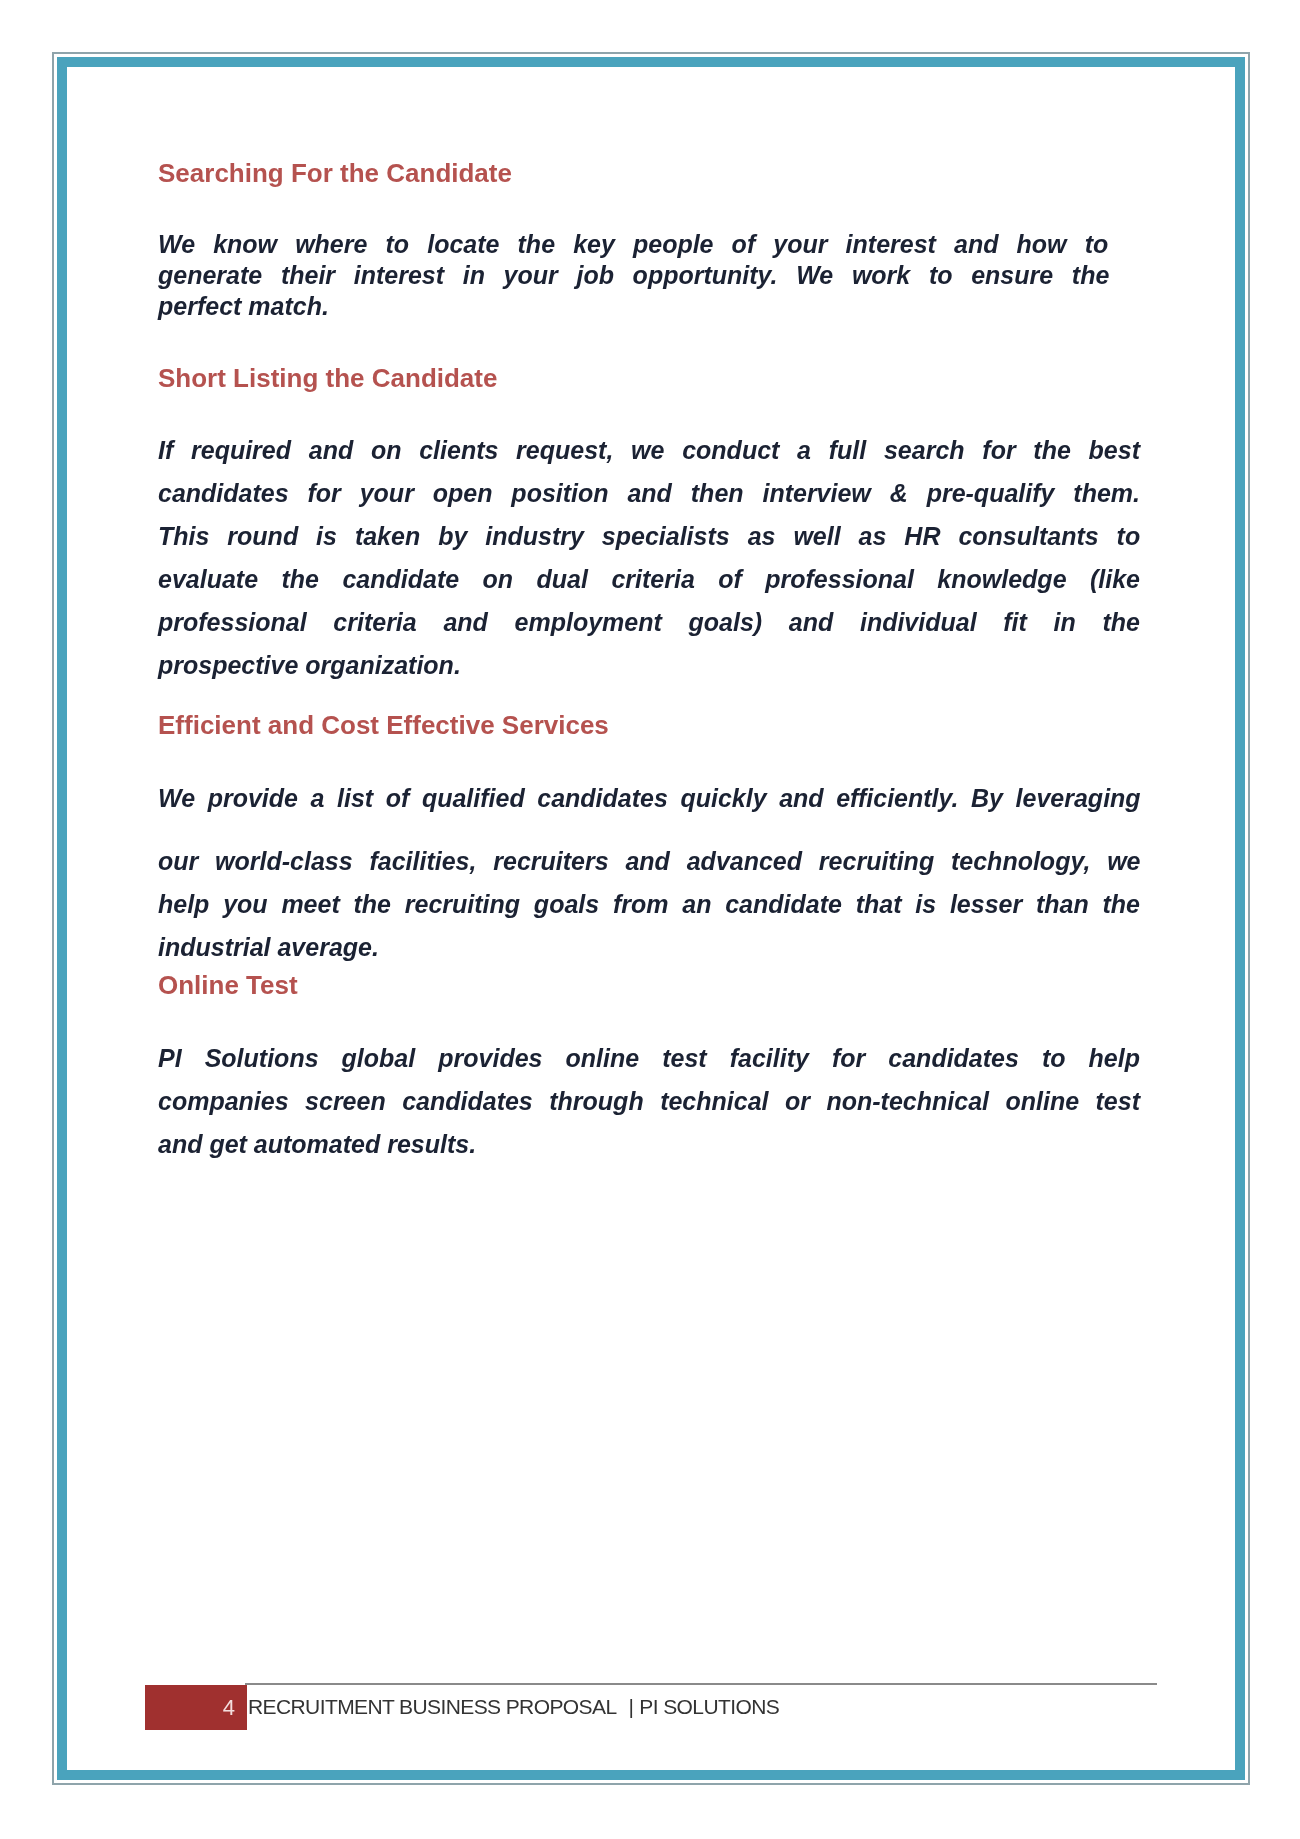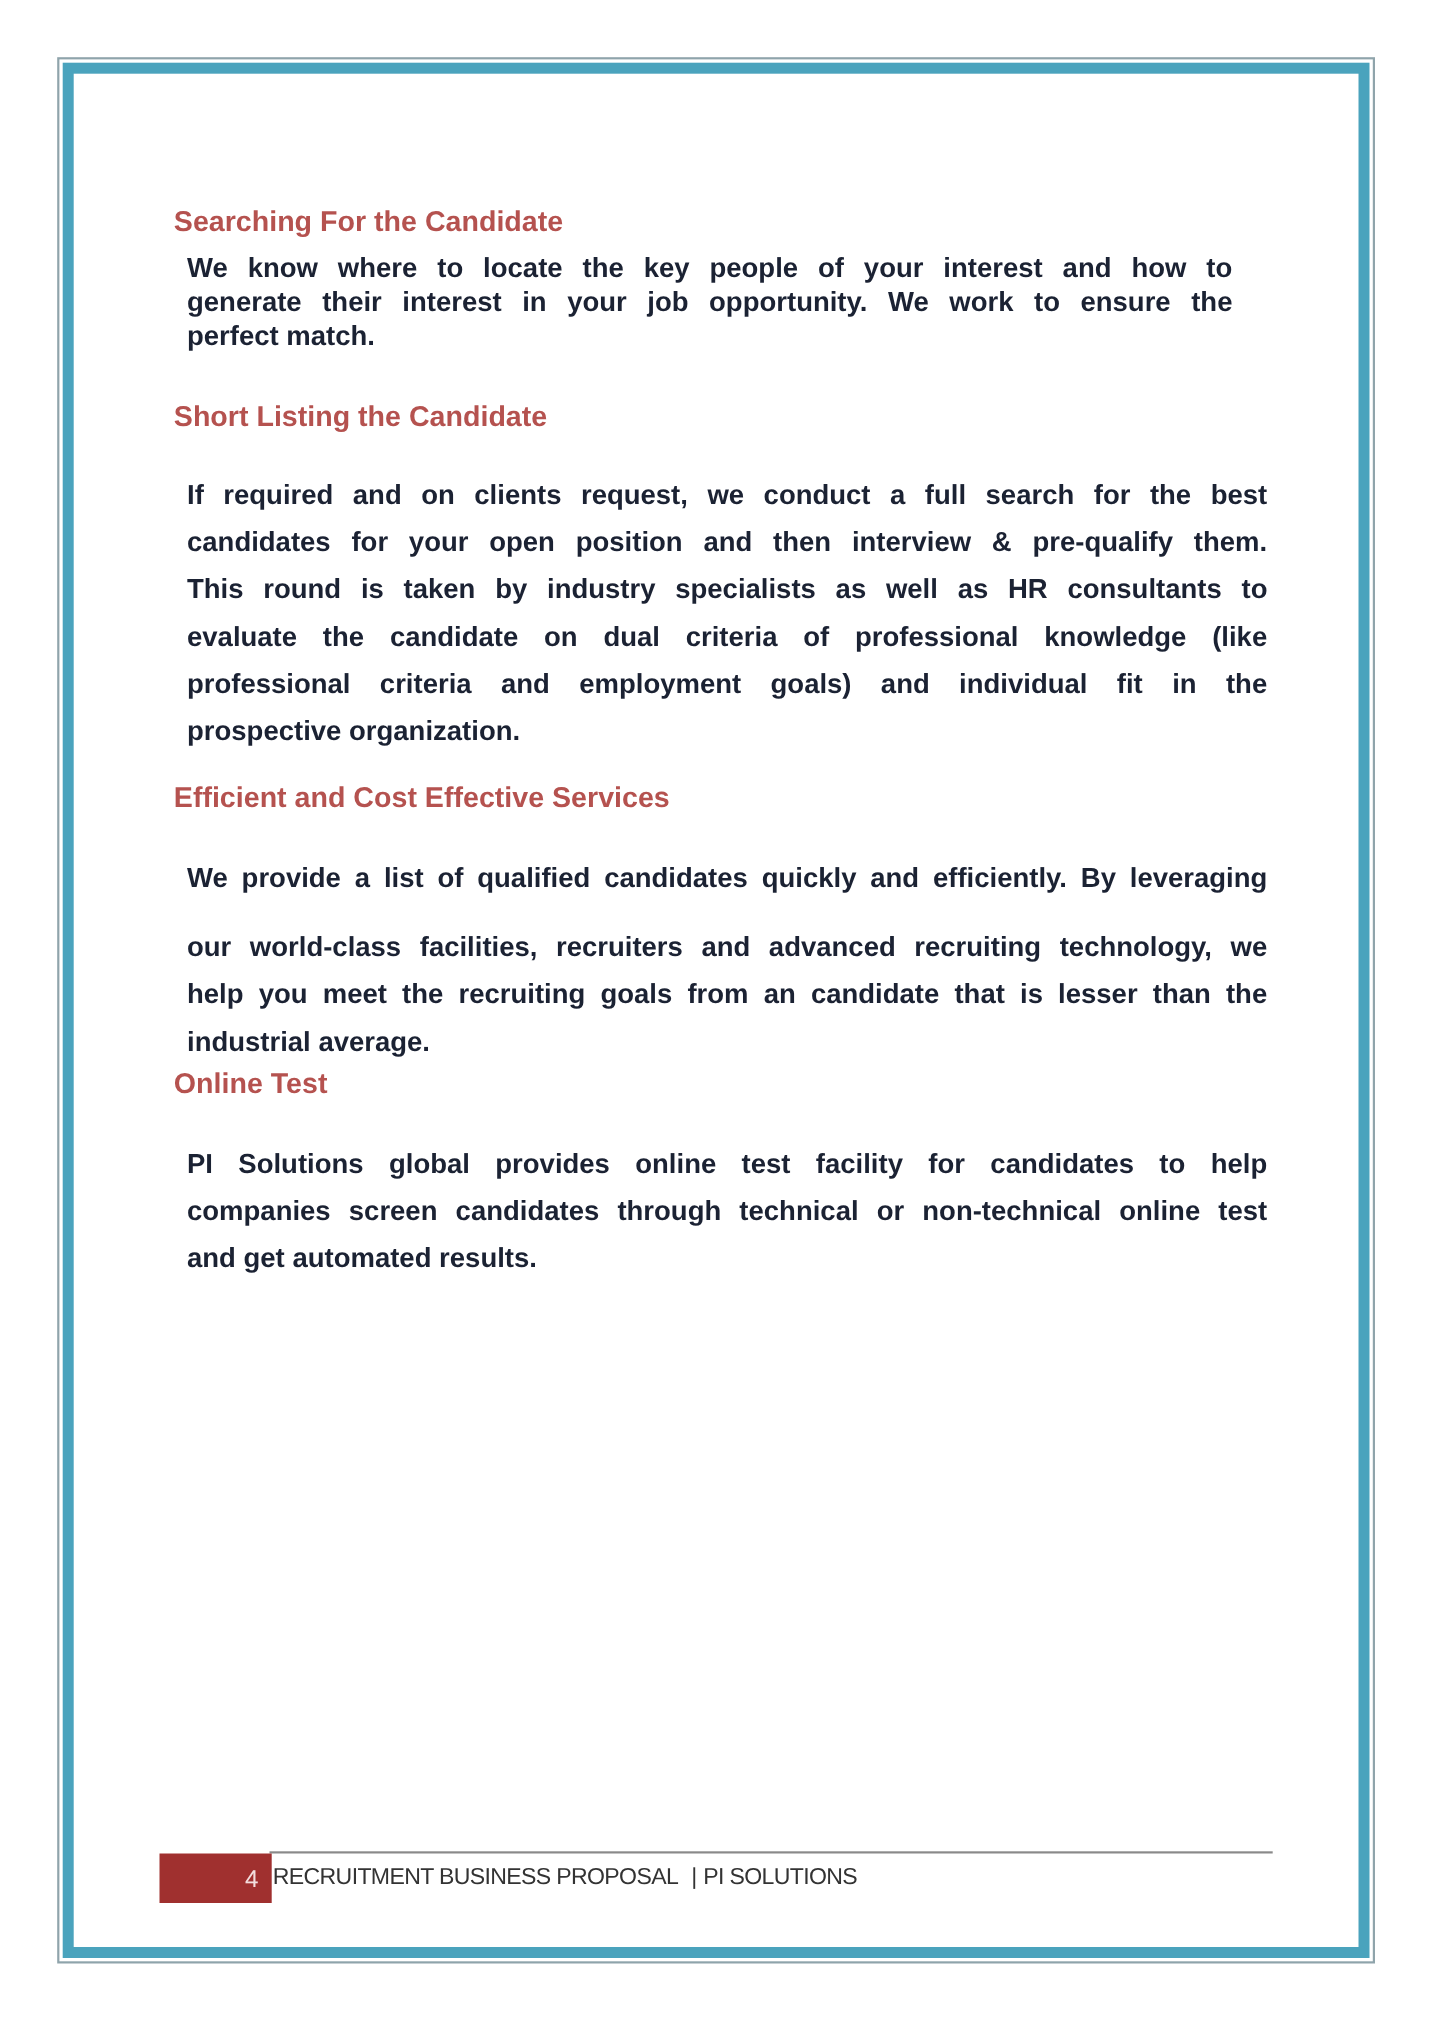--- a/index.html
+++ b/index.html
@@ -42,39 +42,40 @@
       position: absolute;
       left: 0;
       color: #b5524f;
       font-size: 26px;
       font-weight: bold;
       white-space: nowrap;
       letter-spacing: 0px;
     }
     .para {
       position: absolute;
-      left: 12px;
+      left: 0;
       width: 982px;
       color: #1b2233;
       font-size: 25px;
       font-weight: bold;
       text-align: justify;
       text-align-last: left;
+      font-style: italic;
     }
     .para .line {
       display: block;
       text-align: justify;
       text-align-last: justify;
       white-space: nowrap;
       overflow: visible;
     }
     .para .line.last {
       text-align-last: left;
     }
-    #h1 { top: 158px; margin-top: 28px; }
+    #h1 { top: 158px; }
     #p1 { top: 229px; width: 950px; line-height: 31px; }
     #h2 { top: 363px; }
     #p2 { top: 429px; line-height: 43px; }
     #h3 { top: 710px; }
     #p3 { top: 777px; line-height: 43px; }
     #h4 { top: 970px; }
     #p4 { top: 1037px; line-height: 43px; }
 
     .footer-rule {
       position: absolute;

